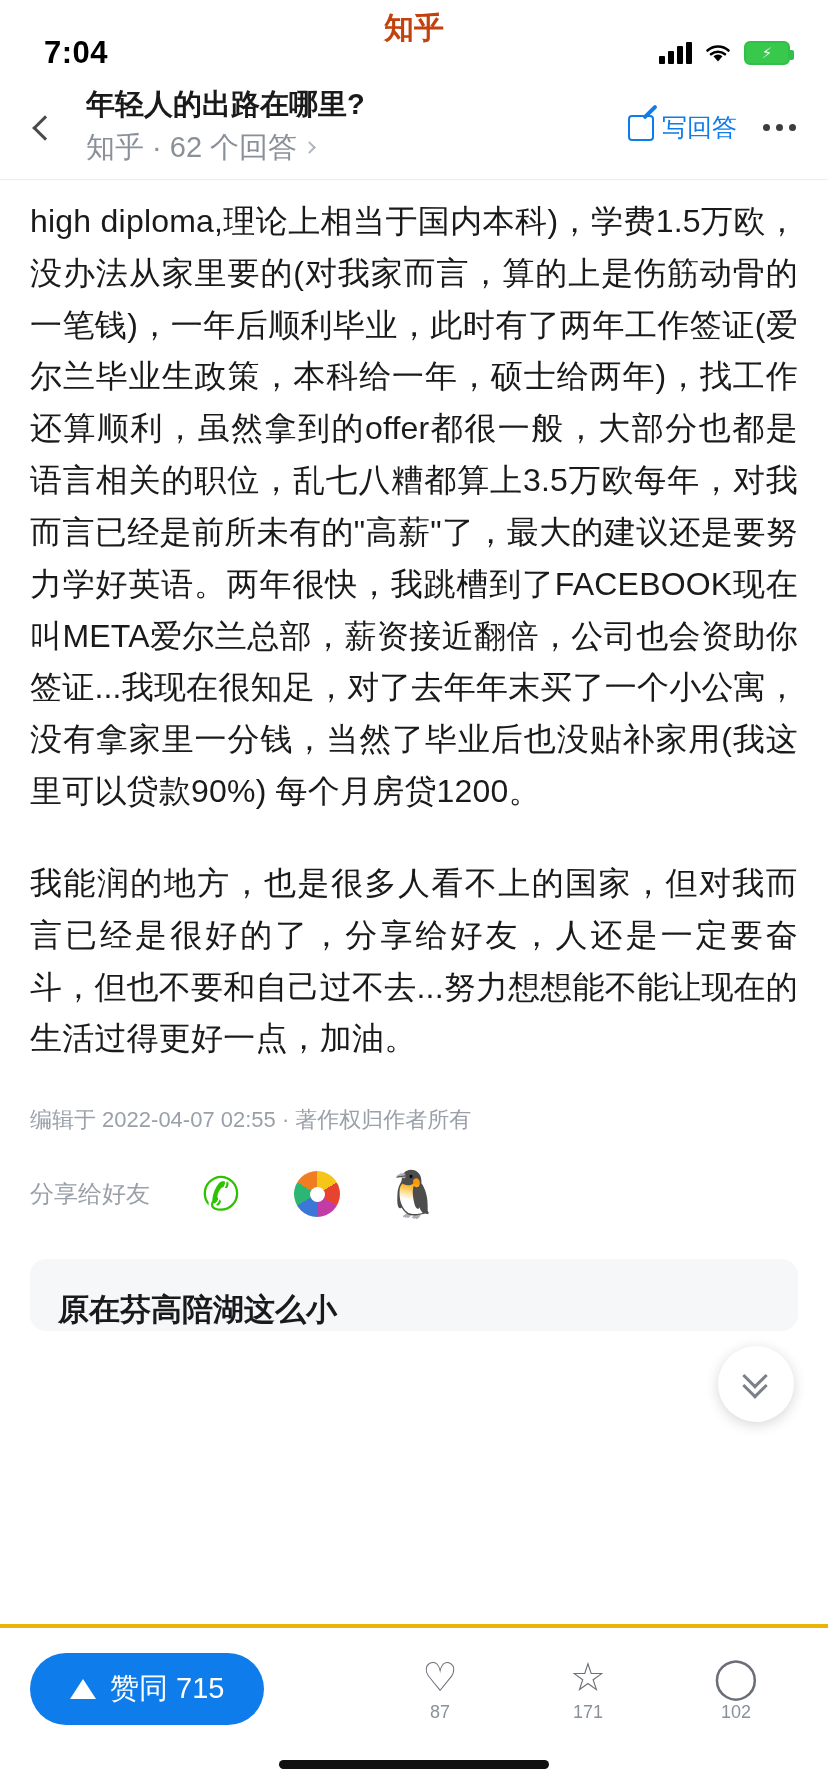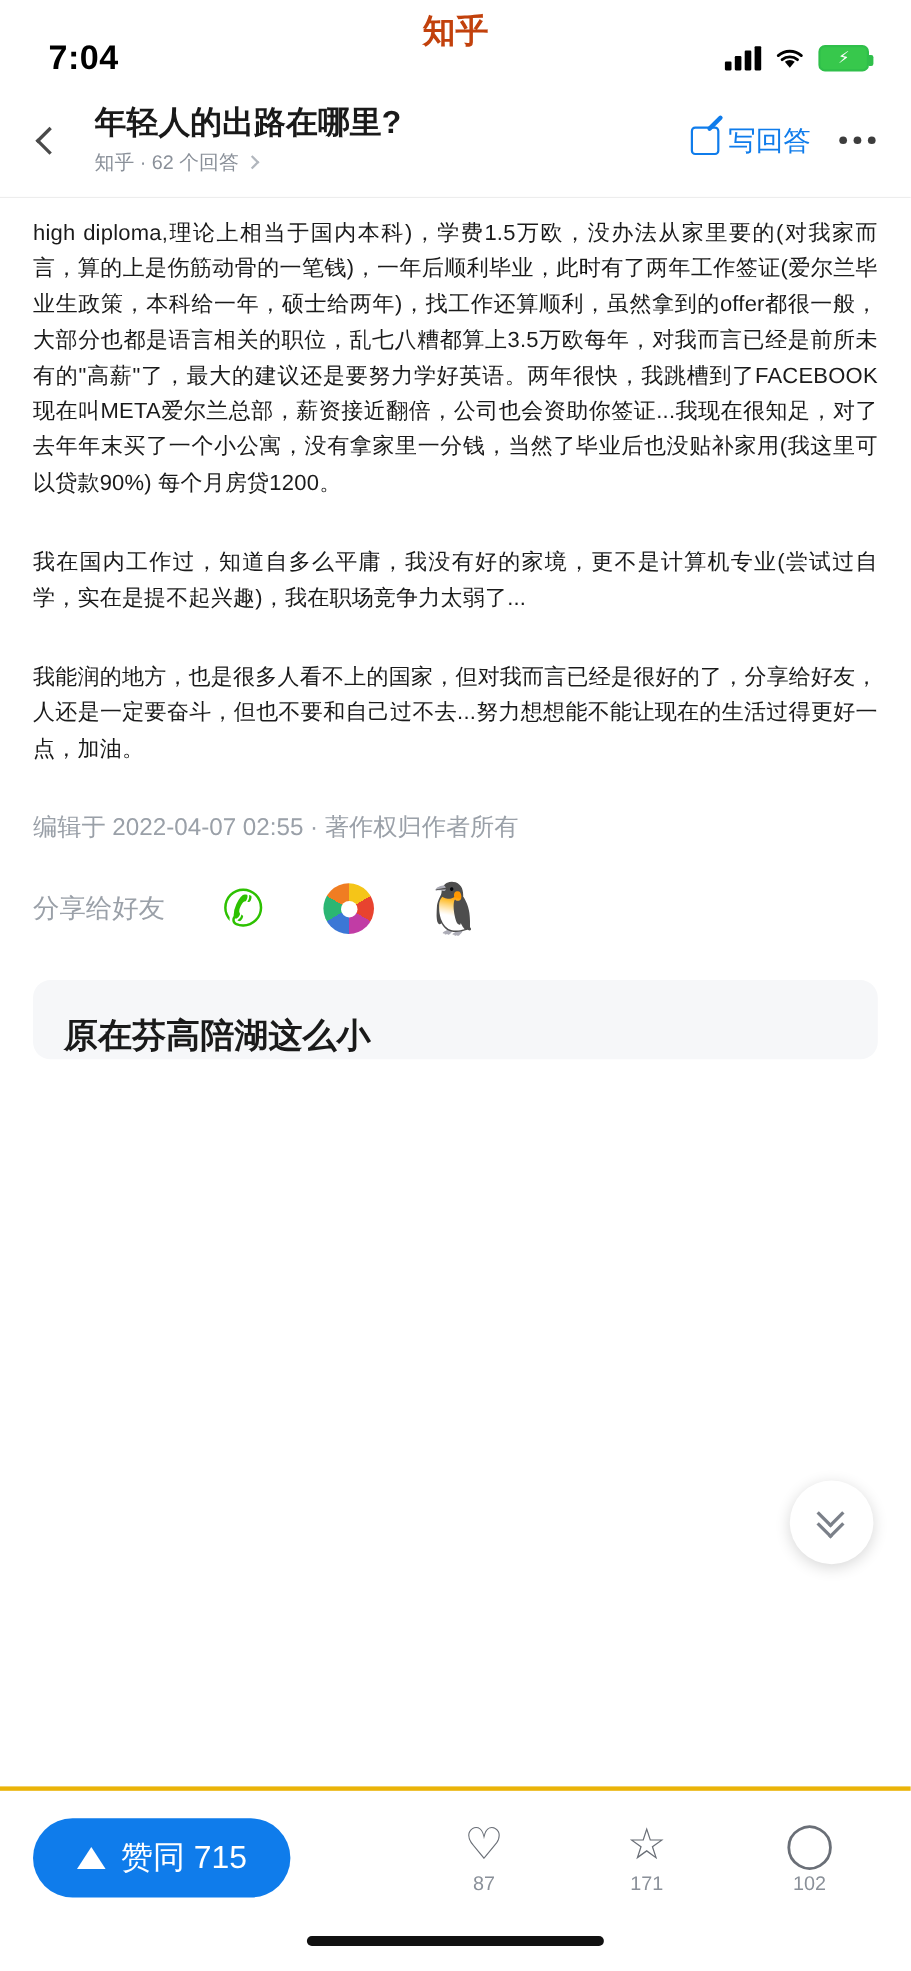--- a/index.html
+++ b/index.html
@@ -126,21 +126,21 @@
     font-size: 29px;
     font-weight: bold;
     color: #1a1a1a;
     white-space: nowrap;
     overflow: hidden;
     text-overflow: ellipsis;
     line-height: 1.2;
   }
   .nav-sub {
     margin-top: 6px;
-    font-size: 18px;
+    font-size: 29px;
     color: #8a9099;
     display: flex;
     align-items: center;
     gap: 4px;
   }
   .nav-sub .mini-chevron {
     display: inline-block;
     width: 9px; height: 9px;
     border-top: 2px solid #b1b6bd;
     border-right: 2px solid #b1b6bd;
@@ -187,21 +187,21 @@
   .content {
     flex: 1 1 auto;
     position: relative;
     overflow: hidden;
     padding: 0 30px;
   }
   .answer-body {
     padding-top: 10px;
   }
   .para {
-    font-size: 20px;
+    font-size: 32px;
     line-height: 1.62;
     color: #1a1a1a;
     letter-spacing: 0.2px;
     text-align: justify;
     margin-bottom: 40px;
     word-break: break-word;
   }
   .para:first-child {
     margin-top: 6px;
   }
@@ -404,21 +404,20 @@
     <div class="more-dots">
       <span></span>
         <span></span>
         <span></span>
     </div>
   </div>
 
   <div class="content">
     <div class="answer-body">
       <p class="para">high diploma,理论上相当于国内本科)，学费1.5万欧，没办法从家里要的(对我家而言，算的上是伤筋动骨的一笔钱)，一年后顺利毕业，此时有了两年工作签证(爱尔兰毕业生政策，本科给一年，硕士给两年)，找工作还算顺利，虽然拿到的offer都很一般，大部分也都是语言相关的职位，乱七八糟都算上3.5万欧每年，对我而言已经是前所未有的"高薪"了，最大的建议还是要努力学好英语。两年很快，我跳槽到了FACEBOOK现在叫META爱尔兰总部，薪资接近翻倍，公司也会资助你签证...我现在很知足，对了去年年末买了一个小公寓，没有拿家里一分钱，当然了毕业后也没贴补家用(我这里可以贷款90%) 每个月房贷1200。</p>
-      <p class="para">我在国内工作过，知道自多么平庸，我没有好的家境，更不是计算机专业(尝试过自学，实在是提不起兴趣)，我在职场竞争力太弱了...</p>
       <p class="para">我能润的地方，也是很多人看不上的国家，但对我而言已经是很好的了，分享给好友，人还是一定要奋斗，但也不要和自己过不去...努力想想能不能让现在的生活过得更好一点，加油。</p>
 
       <div class="meta-line">编辑于 2022-04-07 02:55 · 著作权归作者所有</div>
 
       <div class="share-row">
         <span class="share-label">分享给好友</span>
         <span class="share-icon">
             <span class="ic-wechat">✆</span>
           </span>
         <span class="share-icon">

